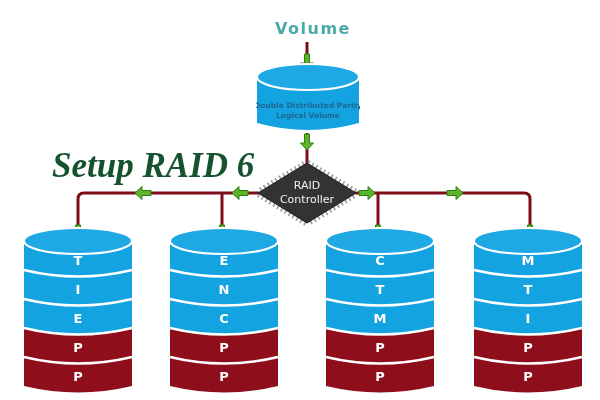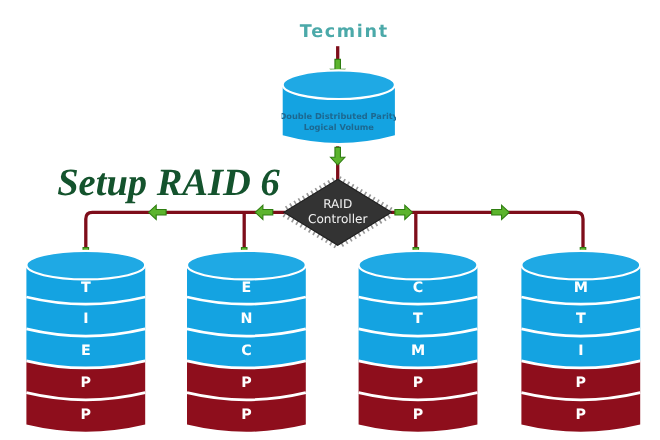--- a/index.html
+++ b/index.html
@@ -46,21 +46,21 @@
 
 <div id="stage">
 
   <svg width="0" height="0" style="position:absolute" aria-hidden="true">
     <defs>
       <path id="band" d="M1 0 Q55 13 109 0 L109 29 Q55 42 1 29 Z"></path>
       <path id="sep" d="M1 0 Q55 13 109 0"></path>
     </defs>
   </svg>
 
-  <div id="brand">Tecmint</div>
+  <div id="brand">Volume</div>
 
   <svg id="overlay" viewBox="0 0 600 400">
 
     <path class="wire" d="M307 42 L307 58"></path>
     <path class="arrow" d="M304.5 54 L309.5 54 L309.5 63 L313.5 63 L307 70 L300.5 63 L304.5 63 Z"></path>
 
     <path class="wire" d="M307 133 L307 168"></path>
     <path class="arrow" d="M304.5 134 L309.5 134 L309.5 143 L313.5 143 L307 150 L300.5 143 L304.5 143 Z"></path>
 
     <path class="wire" d="M78 233 L78 199 Q78 193 84 193 L259 193"></path>

